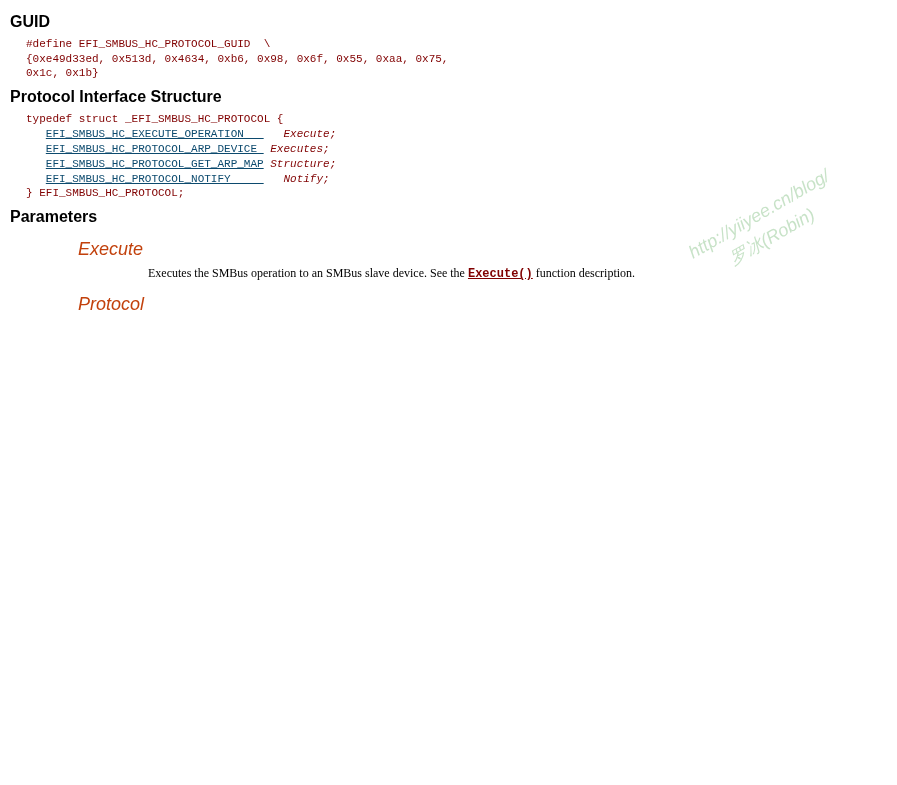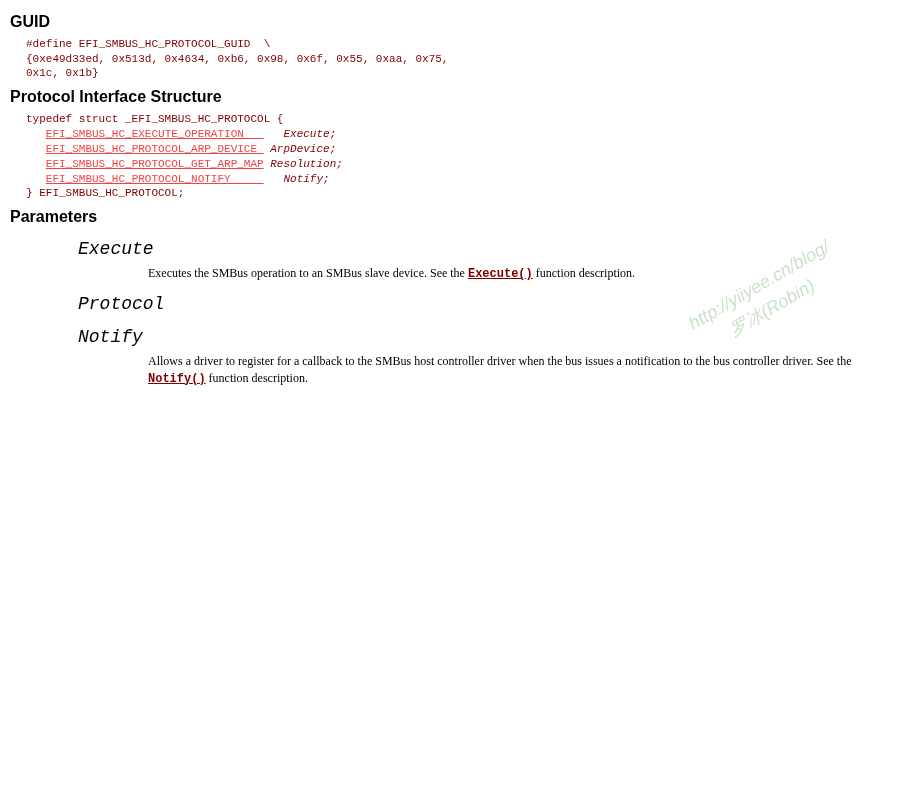--- a/index.html
+++ b/index.html
@@ -22,35 +22,35 @@
   .codeblock {
     font-family: "Courier New", Courier, monospace;
     font-weight: normal;
     font-size: 11px;
     color: #800000;
     white-space: pre;
     margin-left: 16px;
     line-height: 1.35;
   }
   .codeblock .link {
-    color: #ef4444;
+    color: #0c4a6e;
     text-decoration: underline;
     cursor: pointer;
   }
   .codeblock .ital {
     font-style: italic;
     color: #800000;
   }
   dl.params {
     margin: 0 0 0 68px;
   }
   dl.params dt {
-    font-family: Liberation Mono, monospace;
+    font-family: Liberation Sans, sans-serif;
     font-style: italic;
-    color: #000000;
+    color: #c2410c;
     font-size: 18px;
     margin: 10px 0 4px 0;
   }
   dl.params dd {
     margin: 4px 0 4px 70px;
     font-family: "Times New Roman", Times, serif;
     font-size: 12px;
     line-height: 1.35;
   }
   .doclink {
@@ -74,41 +74,37 @@
 <body>
 
 <h3 class="section">GUID</h3>
 <div class="codeblock"><span>#define EFI_SMBUS_HC_PROTOCOL_GUID  \</span>
 <span>{0xe49d33ed, 0x513d, 0x4634, 0xb6, 0x98, 0x6f, 0x55, 0xaa, 0x75,</span>
 <span>0x1c, 0x1b}</span></div>
 
 <h3 class="section">Protocol Interface Structure</h3>
 <div class="codeblock"><span>typedef struct _EFI_SMBUS_HC_PROTOCOL {</span>
    <span class="link">EFI_SMBUS_HC_EXECUTE_OPERATION   </span><span>   </span><span class="ital">Execute;</span>
-   <span class="link">EFI_SMBUS_HC_PROTOCOL_ARP_DEVICE </span><span> </span><span class="ital">ArpDevice;</span>
-   <span class="link">EFI_SMBUS_HC_PROTOCOL_GET_ARP_MAP</span><span> </span><span class="ital">Resolution;</span>
+   <span class="link">EFI_SMBUS_HC_PROTOCOL_ARP_DEVICE </span><span> </span><span class="ital">Executes;</span>
+   <span class="link">EFI_SMBUS_HC_PROTOCOL_GET_ARP_MAP</span><span> </span><span class="ital">Structure;</span>
    <span class="link">EFI_SMBUS_HC_PROTOCOL_NOTIFY     </span><span>   </span><span class="ital">Notify;</span>
 <span>} EFI_SMBUS_HC_PROTOCOL;</span></div>
 
 <h3 class="section">Parameters</h3>
 
 <dl class="params">
 
   <dt>Execute</dt>
   <dd>
     <span>Executes the SMBus operation to an SMBus slave device. See the </span><span class="doclink">Execute()</span><span> function description.</span>
   </dd>
 
   <dt>Protocol</dt>
 
 
-  <dt>Notify</dt>
-  <dd>
-    <span>Allows a driver to register for a callback to the SMBus host controller driver when the bus issues a notification to the bus controller driver. See the </span><span class="doclink">Notify()</span><span> function description.</span>
-  </dd>
 
 </dl>
 
 <svg class="watermark" viewBox="0 0 210 160">
   <g transform="rotate(-30 105 80)">
     <text x="105" y="70" text-anchor="middle" font-family="Arial" font-size="18" font-style="italic" fill="#3a9a3a">http://yiiyee.cn/blog/</text>
     <text x="105" y="96" text-anchor="middle" font-family="Arial" font-size="18" font-style="italic" fill="#3a9a3a">罗冰(Robin)</text>
   </g>
 </svg>
 

